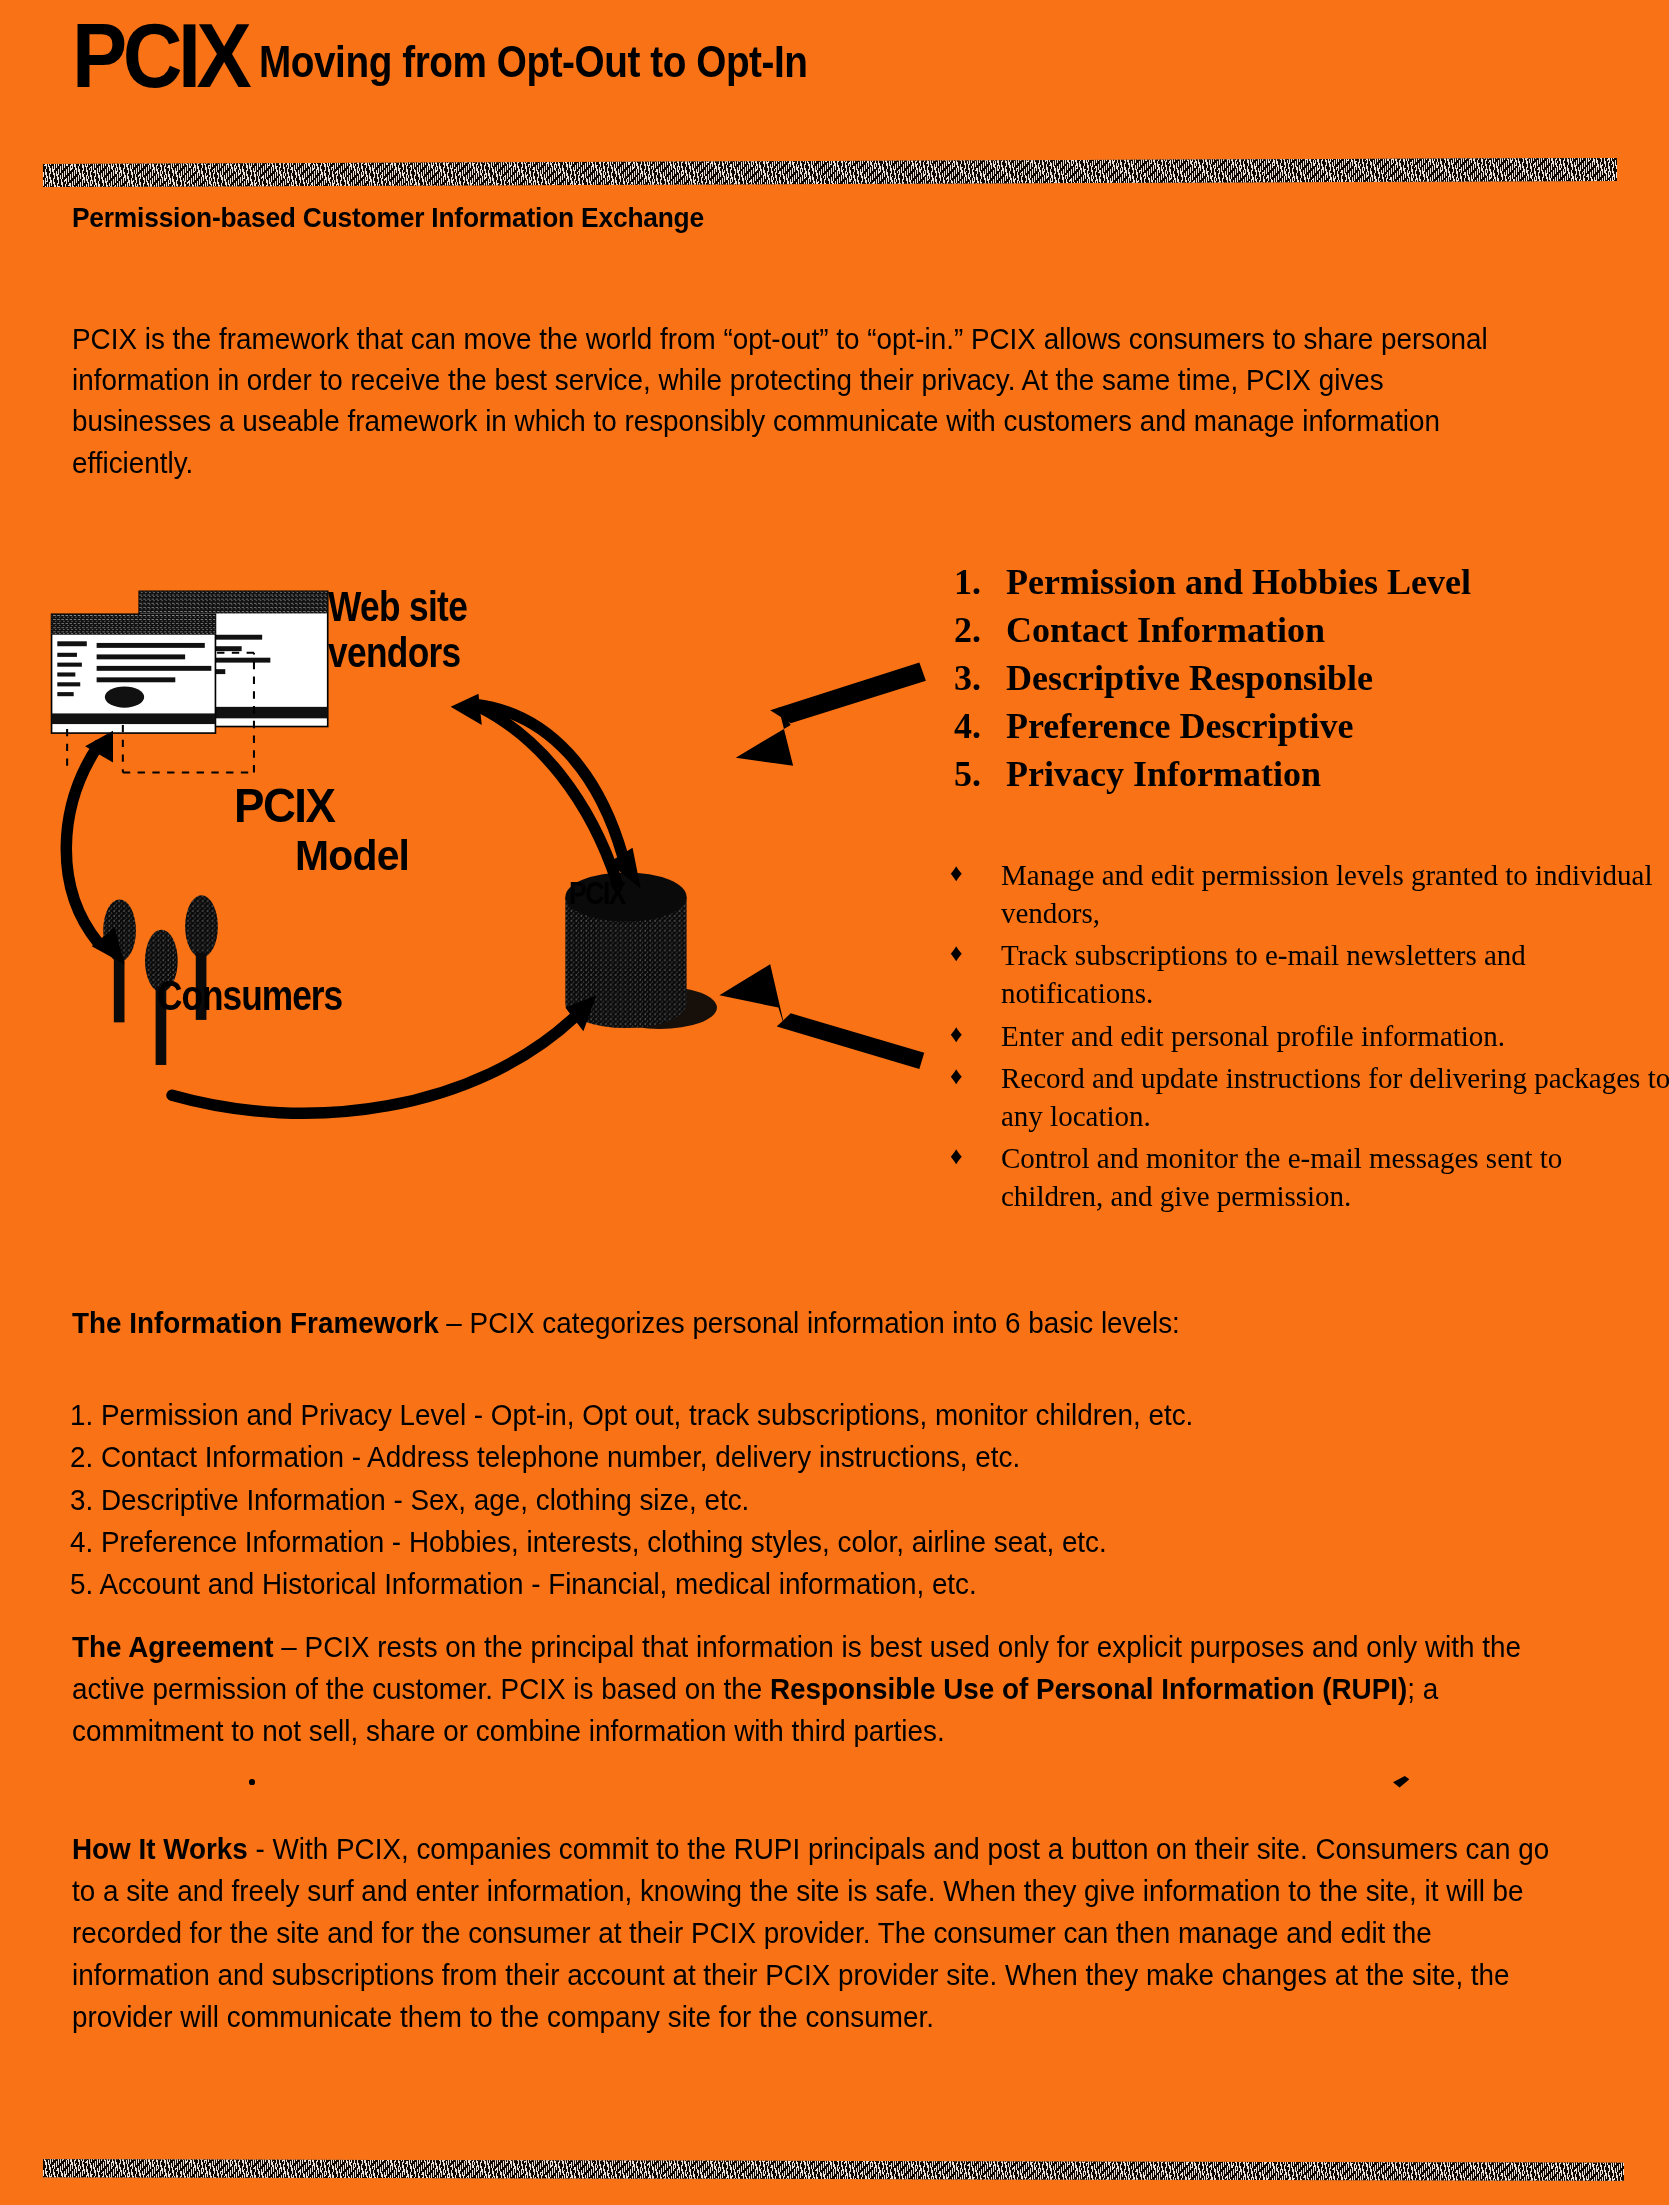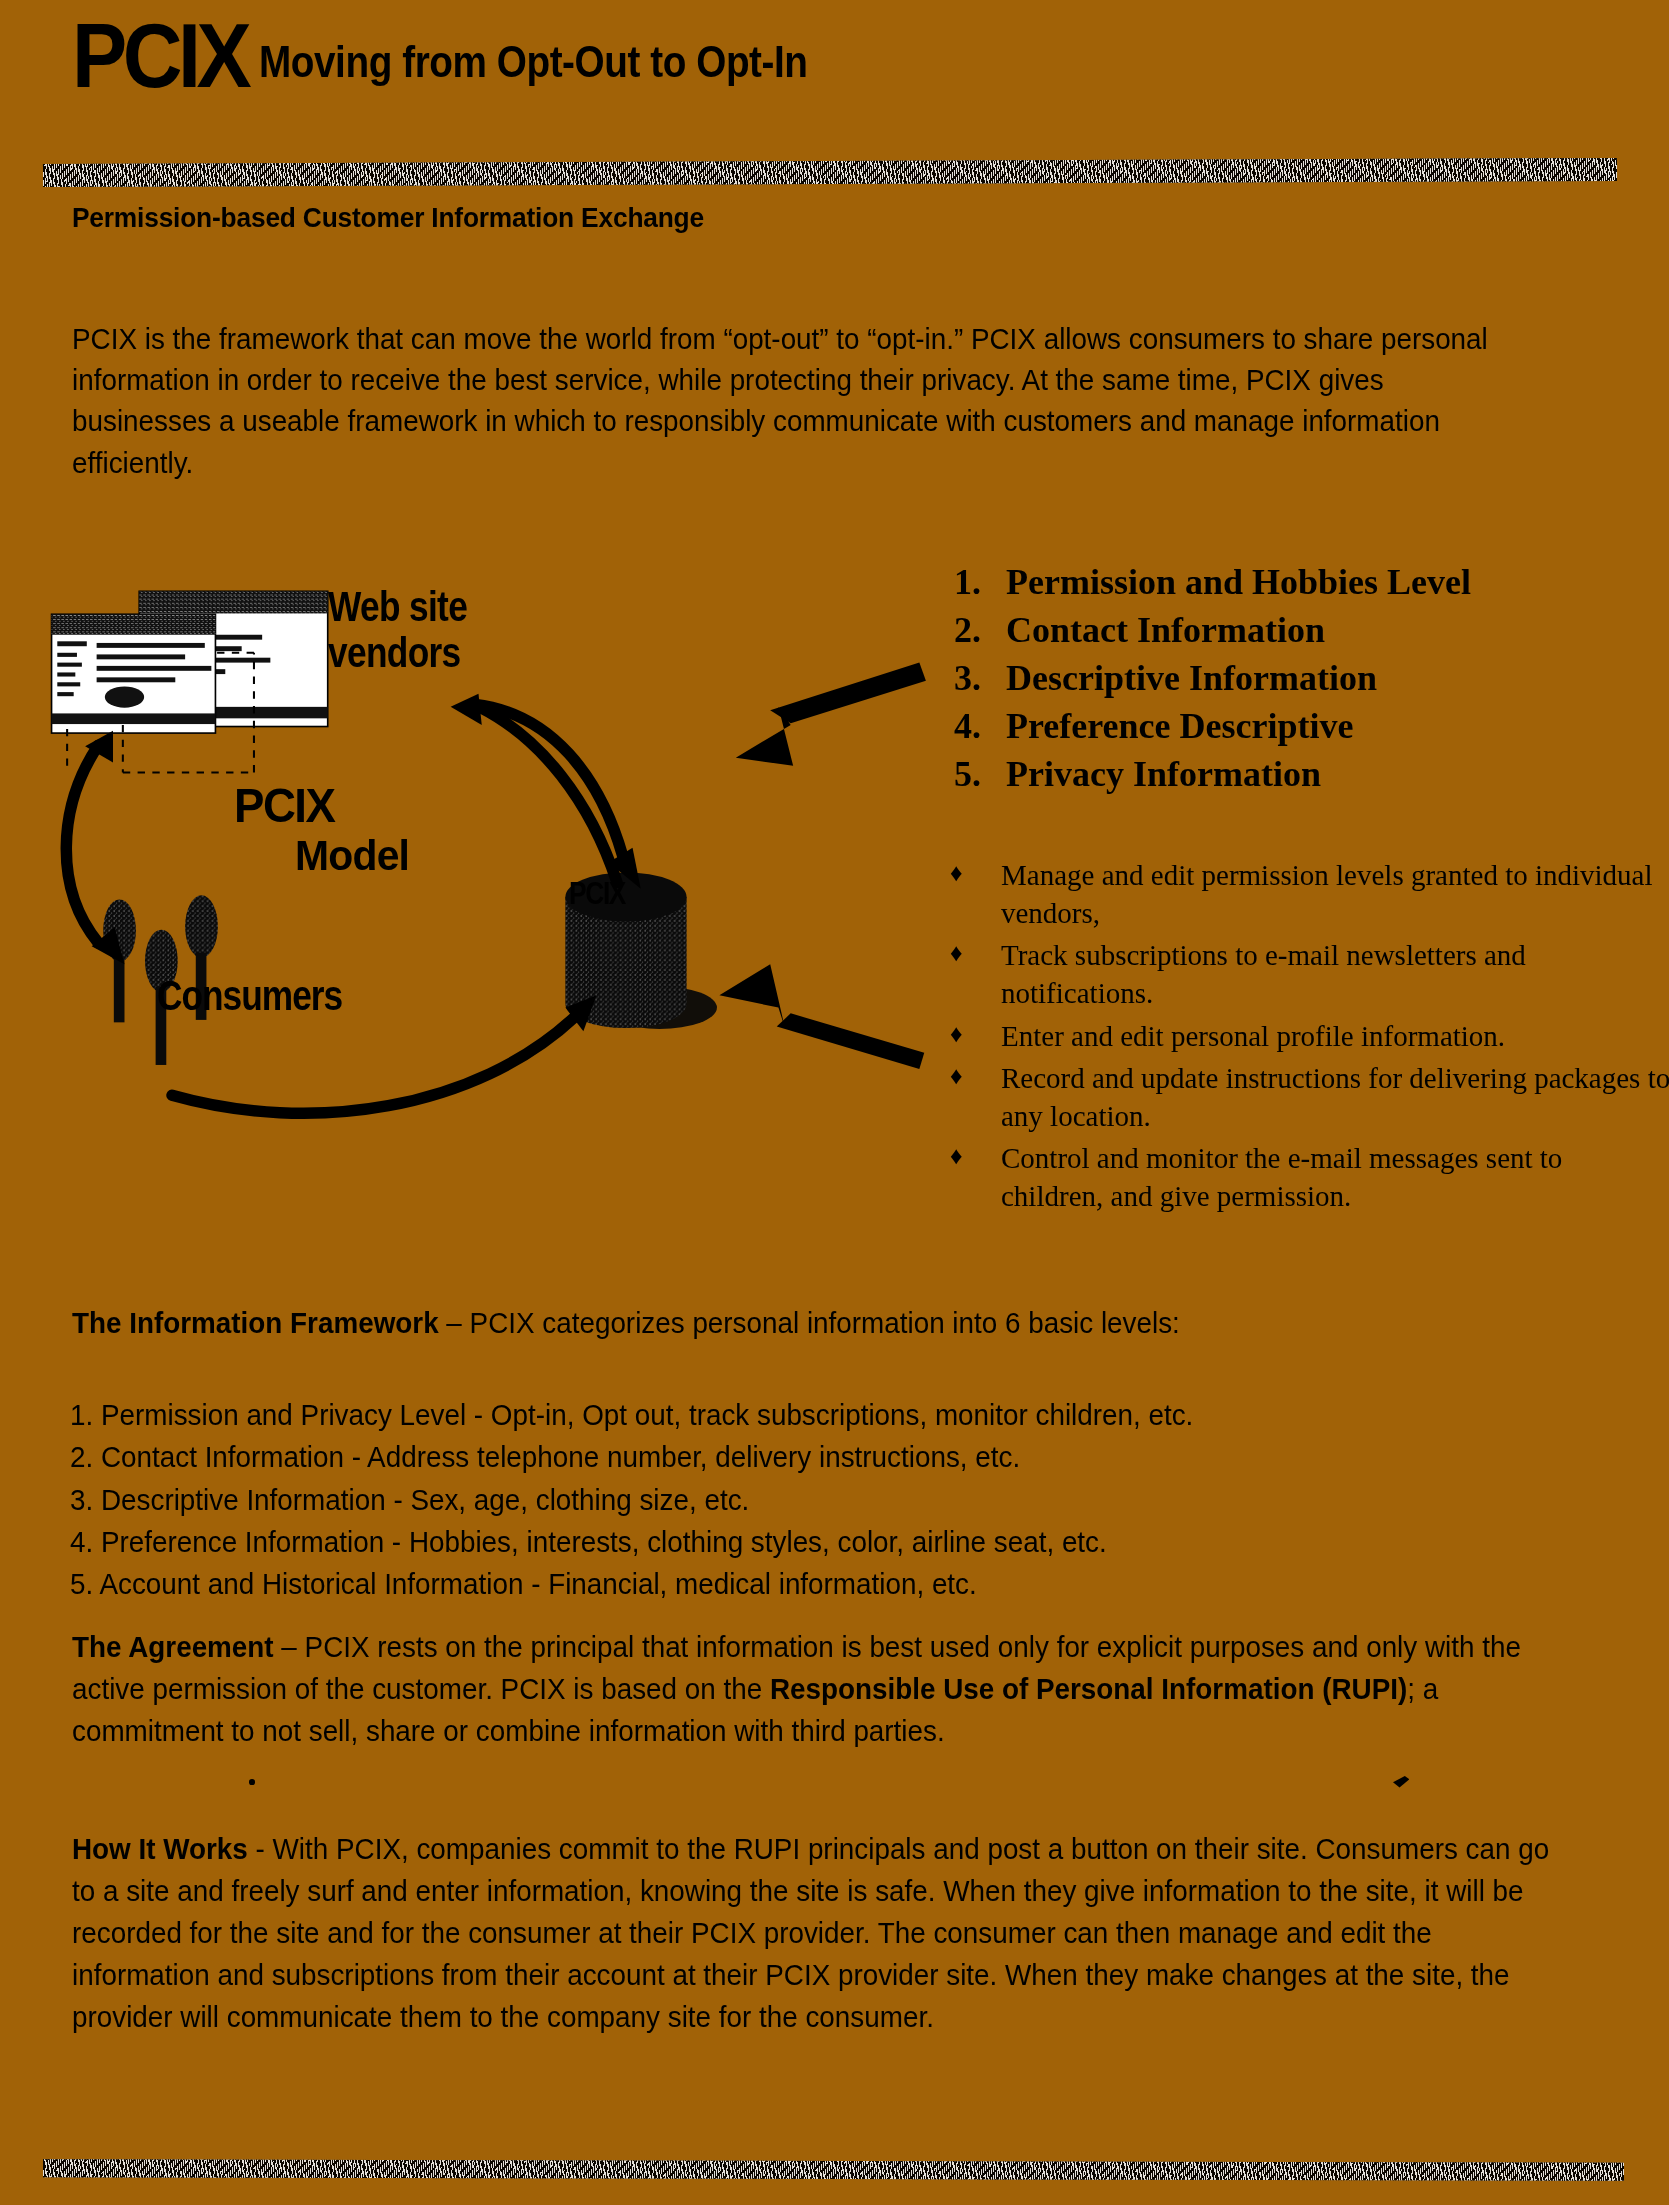--- a/index.html
+++ b/index.html
@@ -13,21 +13,21 @@
     position: relative;
     font-family: "Liberation Sans", sans-serif;
     color: #000000;
     overflow: hidden;
   }
 
   
   .page {
     position: absolute;
     inset: 0;
-    background: #a16207;
+    background: #f97316;
   }
 
   
   .masthead {
     position: absolute;
     left: 72px;
     top: 18px;
     display: flex;
     align-items: flex-end;
     gap: 8.2px;
@@ -352,21 +352,21 @@
     <div class="row">
       <span class="n">1.</span>
       <span>Permission and Hobbies Level</span>
     </div>
     <div class="row">
       <span class="n">2.</span>
       <span>Contact Information</span>
     </div>
     <div class="row">
       <span class="n">3.</span>
-      <span>Descriptive Information</span>
+      <span>Descriptive Responsible</span>
     </div>
     <div class="row">
       <span class="n">4.</span>
       <span>Preference Descriptive</span>
     </div>
     <div class="row">
       <span class="n">5.</span>
       <span>Privacy Information</span>
     </div>
   </div>

